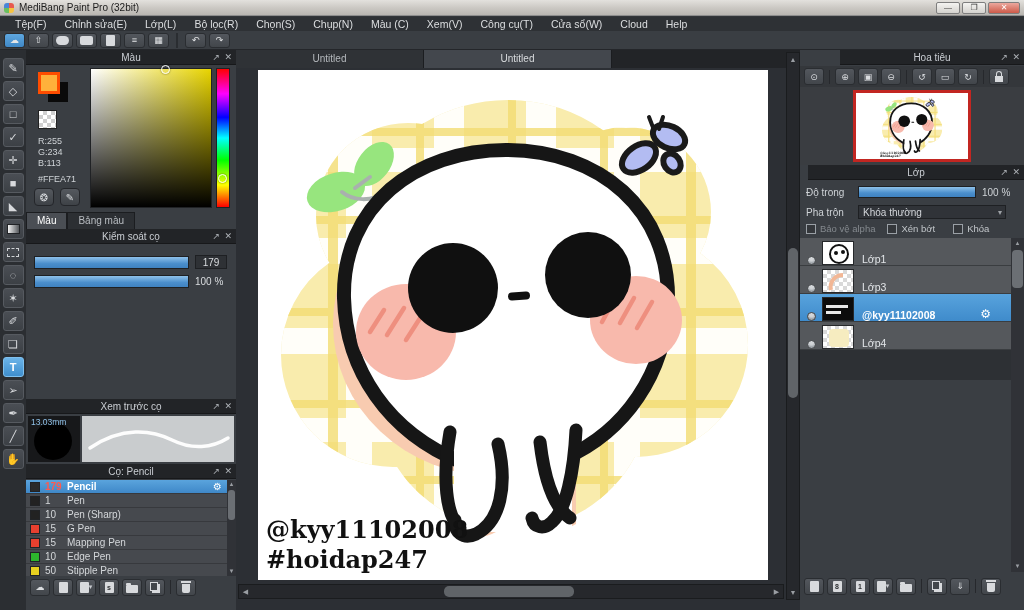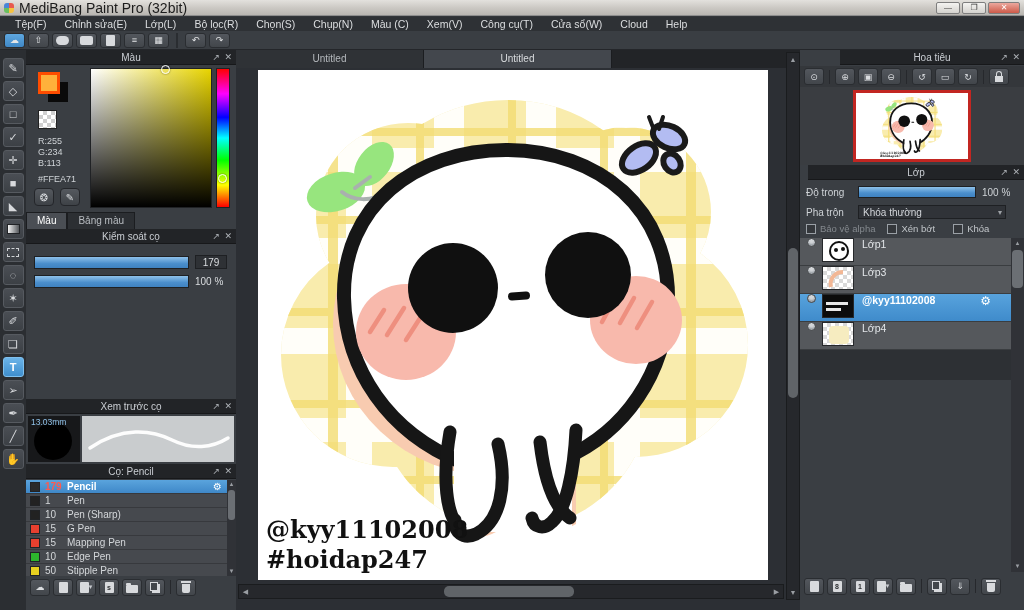--- a/index.html
+++ b/index.html
@@ -6,21 +6,21 @@
   html,body { width:1024px; height:610px; overflow:hidden; background:#1f2124;
               font-family:"Liberation Sans","DejaVu Sans",sans-serif; font-size:11px; }
   .window { position:relative; width:1024px; height:610px; background:#33363a; }
 
   
   .titlebar { position:absolute; left:0; top:0; width:1024px; height:16px;
     background:linear-gradient(#e3e1dd,#cac7c2 55%,#b9b6b1); border-bottom:1px solid #8d8d8d;
     display:flex; align-items:center; padding:0 4px; color:#1c1c1c; }
   .app-icon { width:10px; height:10px; border-radius:3px; margin-right:5px;
     background:conic-gradient(#e85a4f 0 25%, #f5c242 0 50%, #6abf5e 0 75%, #4a86d8 0); }
-  .title-text { font-size:14px; }
+  .title-text { font-size:10px; }
   .win-btns { margin-left:auto; display:flex; gap:2px; }
   .win-btn { width:24px; height:12px; border:1px solid #7e7e7e; border-radius:2px;
     background:linear-gradient(#f4f3f1,#d4d2ce); font-size:8px; line-height:10px;
     text-align:center; color:#333; }
   .win-btn.close { width:32px; background:linear-gradient(#eba79d,#cd5a49); color:#fff; font-weight:bold; }
 
   
   .menubar { position:absolute; left:0; top:17px; width:1024px; height:14px;
     background:#2e3135; display:flex; align-items:center; padding-left:6px; }
   .menu-item { color:#dcdee0; font-size:10.5px; padding:0 9px; height:14px; line-height:14px; }
@@ -157,21 +157,21 @@
   .lp-label { width:52px; }
   .lp-slider { width:118px; height:12px; border:1px solid #1e2023; background:linear-gradient(#8ec1ea,#4a8ecc 60%,#3f82c0); }
   .lp-val { margin-left:6px; }
   .lp-dd { width:148px; height:14px; background:#303338; border:1px solid #1e2023; color:#d2d5d9;
     padding:0 4px; line-height:13px; position:relative; }
   .lp-dd .caret { position:absolute; right:3px; top:0; color:#9da1a6; font-size:8px; }
   .cb-row { position:absolute; left:6px; display:flex; align-items:center; gap:4px; color:#c3c7cb; font-size:9.5px; }
   .cbox { width:10px; height:10px; border:1px solid #9aa0a6; background:#34373b; }
   .cb-dim { color:#84898e; }
   .layer-list { position:absolute; left:0; top:73px; width:211px; height:142px; background:#2d3034; }
-  .lrow { height:28px; background:#55585c; border-bottom:1px solid #3a3d40; display:flex; align-items:flex-start; position:relative; }
+  .lrow { height:28px; background:#55585c; border-bottom:1px solid #3a3d40; display:flex; align-items:flex-end; position:relative; }
   .lrow.selected { background:linear-gradient(#58a3dd,#3f8bcb); }
   .ldot-gut { width:22px; display:flex; justify-content:center; }
   .ldot { width:9px; height:9px; border-radius:50%; background:#d4d7da; border:1px solid #3a3d40; box-shadow:inset 0 -2px 2px #9aa0a6; }
   .lthumb { width:32px; height:24px; border:1px solid #26282b; background:#fff; position:relative; overflow:hidden; margin-right:8px;
     background-image:linear-gradient(45deg,#d9d9d9 25%,transparent 25%,transparent 75%,#d9d9d9 75%),
       linear-gradient(45deg,#d9d9d9 25%,#fff 25%,#fff 75%,#d9d9d9 75%);
     background-size:8px 8px; background-position:0 0,4px 4px; }
   .lthumb.black { background:#0c0c0c; }
   .lname { color:#e2e5e8; font-size:10.5px; }
   .lrow.selected .lname { color:#fff; font-weight:bold; }

